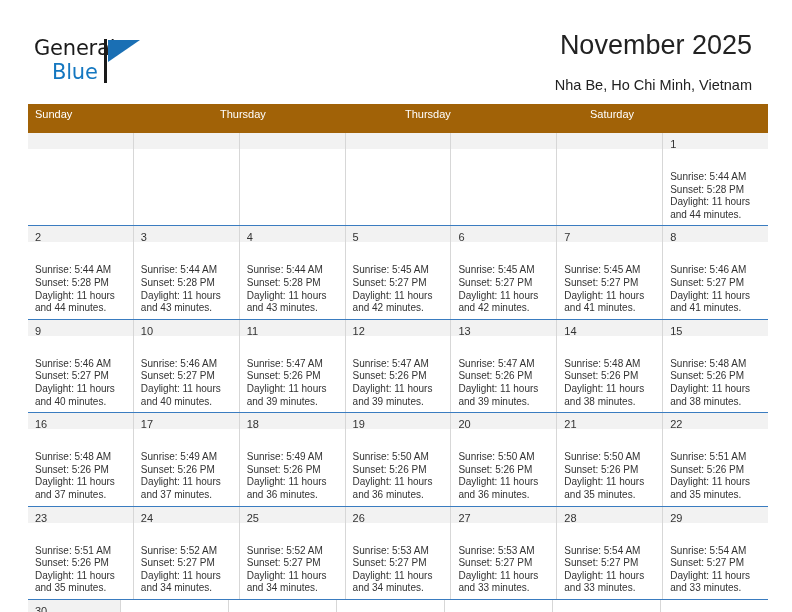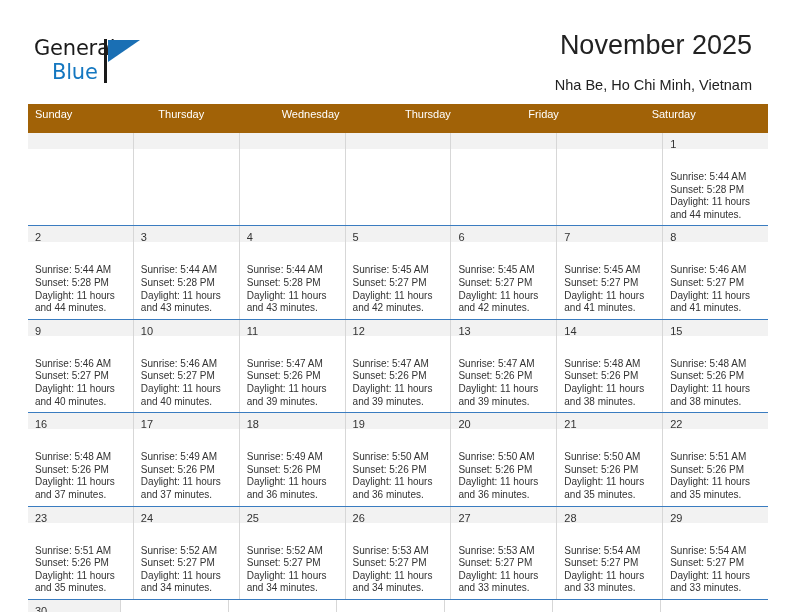--- a/index.html
+++ b/index.html
@@ -175,23 +175,21 @@
       <div class="title">November 2025</div>
       <div class="subtitle">Nha Be, Ho Chi Minh, Vietnam</div>
     </div>
 
   </div>
 
   <div class="calendar">
     <div class="dow-row">
         <div class="dow">Sunday</div>
         <div class="dow">Thursday</div>
-        <div class="dow">Wednesday</div>
         <div class="dow">Thursday</div>
-        <div class="dow">Friday</div>
         <div class="dow">Saturday</div>
       </div>
     <div id="weeks-container">
         <div class="week">
           <div class="cell empty">
             <div class="datebar"><span class="datenum"></span></div>
           </div>
           <div class="cell empty">
             <div class="datebar"><span class="datenum"></span></div>
           </div>

